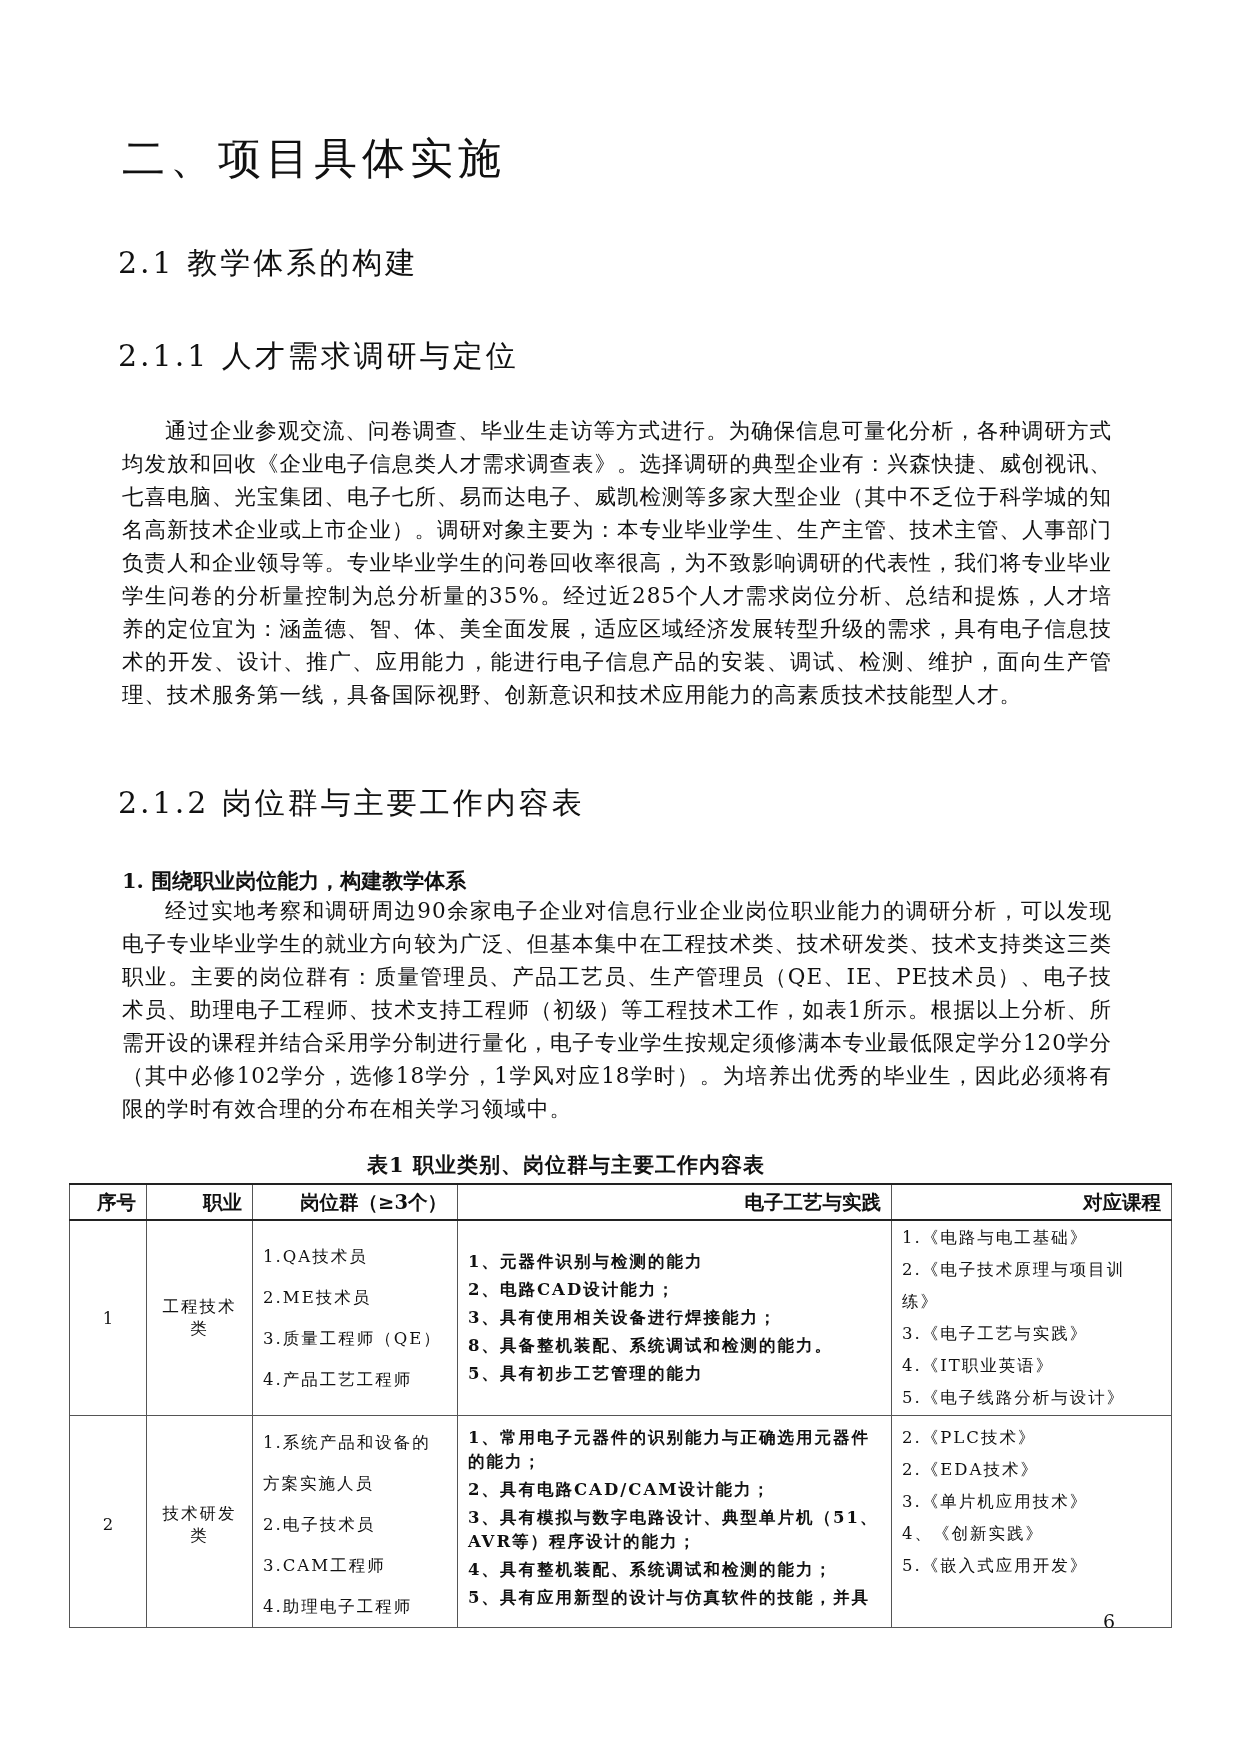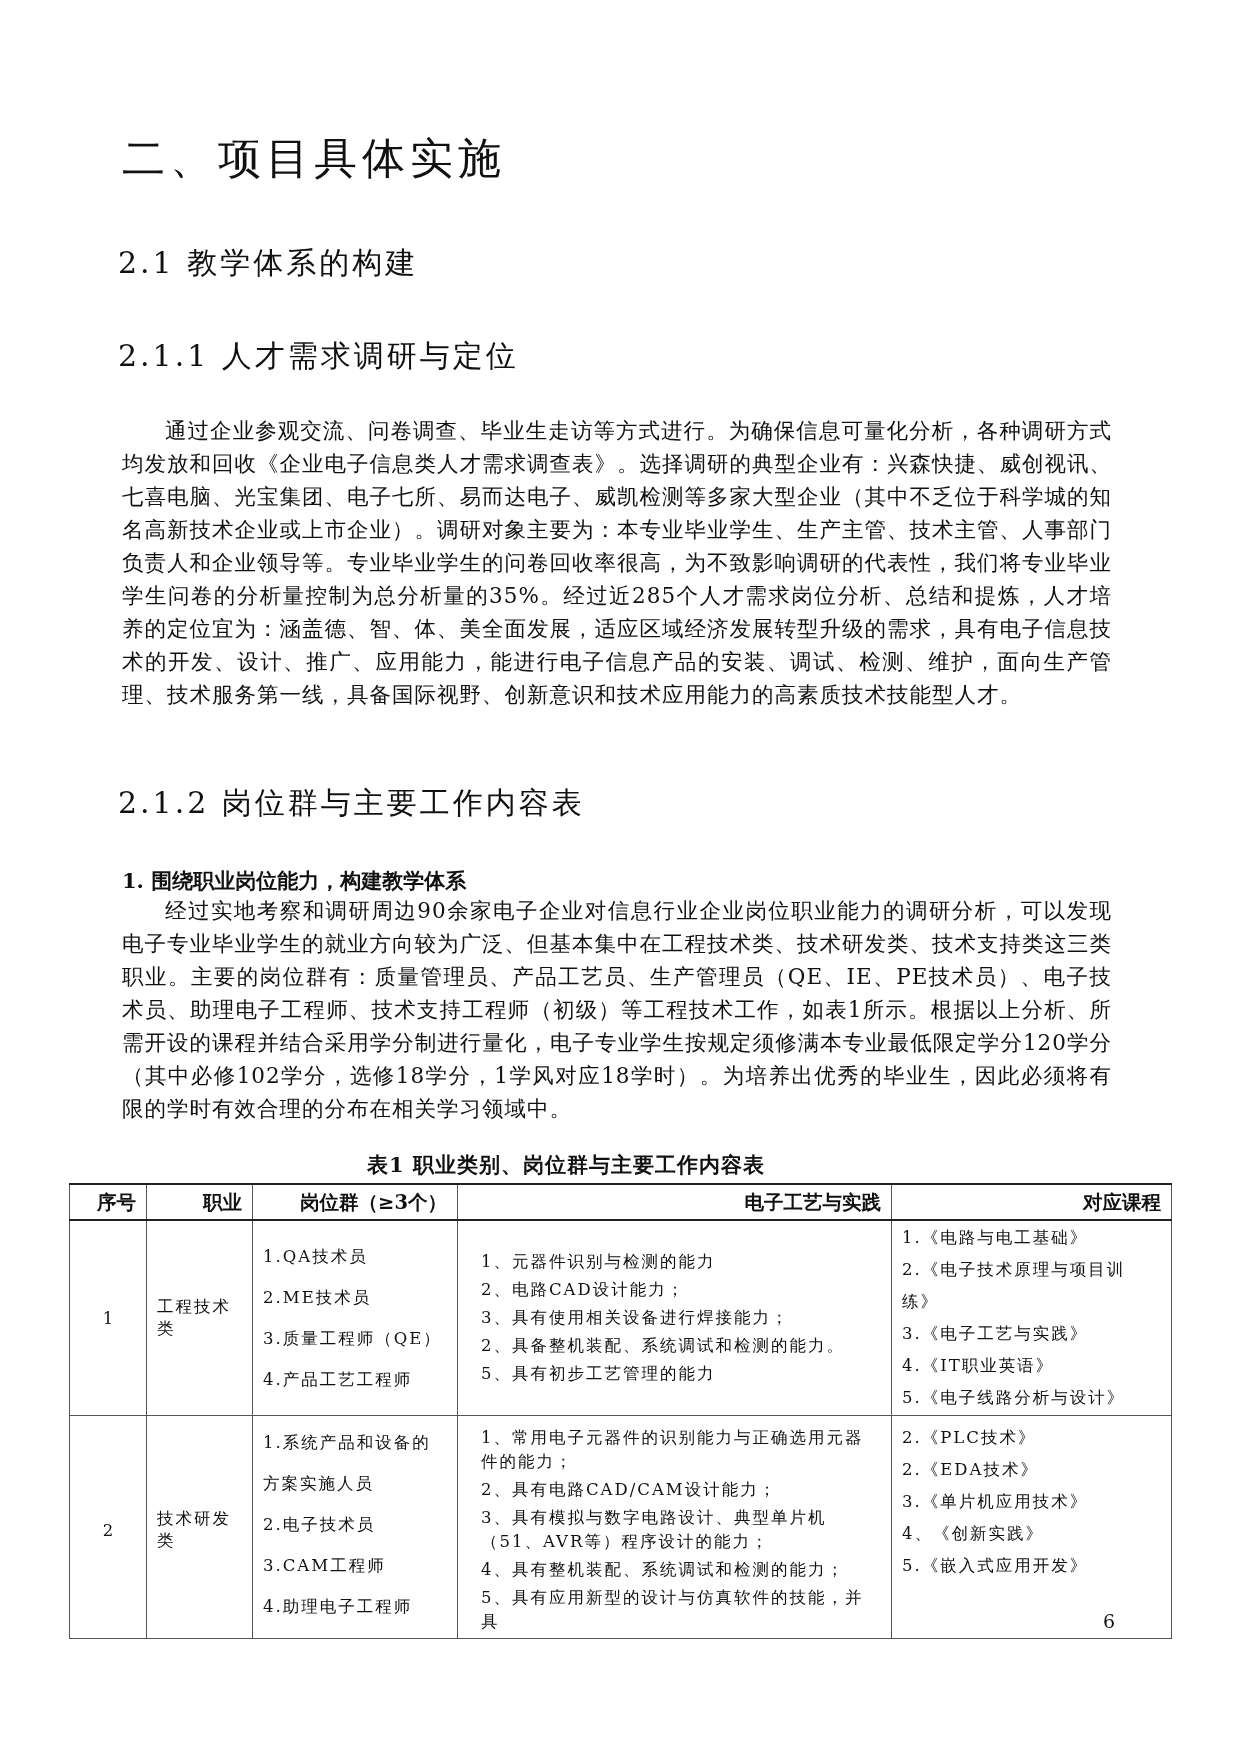--- a/index.html
+++ b/index.html
@@ -20,23 +20,23 @@
     .sub { left: 122px; top: 866px; font-size: 21px; font-weight: bold; line-height: 30px; white-space: nowrap; }
     .p2 { top: 894px; }
     .caption { left: 0; width: 1132px; top: 1150px; text-align: center; font-size: 21px; font-weight: bold; line-height: 30px; letter-spacing: 1px; }
     table.t {
       position: absolute; left: 69px; top: 1183px; width: 1102px;
       border-collapse: collapse; table-layout: fixed; font-size: 16.5px;
     }
     table.t td, table.t th { border: 1.5px solid #555; padding: 0 10px; vertical-align: middle; }
     table.t th { height: 34px; font-size: 19.5px; font-weight: bold; text-align: right; border-top: 2px solid #222; border-bottom: 2px solid #222; }
     .c-no { text-align: center; }
-    .c-occ { text-align: left; letter-spacing: 2px; }
+    .c-occ { text-align: center; letter-spacing: 2px; }
     .list-loose div { line-height: 41px; letter-spacing: 2px; }
-    .list-tight div { line-height: 24px; letter-spacing: 2px; margin: 4px 13px; }
+    .list-tight div { line-height: 24px; letter-spacing: 2px; margin: 4px 0; font-weight: bold; }
     .list-course div { line-height: 32px; letter-spacing: 2px; }
     tr.r1 td { height: 194px; }
     tr.r2 td { height: 204px; vertical-align: top; padding-top: 6px; }
     tr.r2 td.c-no, tr.r2 td.c-occ { vertical-align: middle; }
     .pagenum { left: 1103px; top: 1610px; font-size: 19px; }
   </style>
 </head>
 <body>
 
 <div class="abs h1">二、项目具体实施</div>
@@ -72,21 +72,21 @@
       <td class="list-loose">
         <div>1.QA技术员</div>
         <div>2.ME技术员</div>
         <div>3.质量工程师（QE）</div>
         <div>4.产品工艺工程师</div>
       </td>
       <td class="list-tight">
         <div>1、元器件识别与检测的能力</div>
         <div>2、电路CAD设计能力；</div>
         <div>3、具有使用相关设备进行焊接能力；</div>
-        <div>2、具备整机装配、系统调试和检测的能力。</div>
+        <div>8、具备整机装配、系统调试和检测的能力。</div>
         <div>5、具有初步工艺管理的能力</div>
       </td>
       <td class="list-course">
         <div>1.《电路与电工基础》</div>
         <div>2.《电子技术原理与项目训练》</div>
         <div>3.《电子工艺与实践》</div>
         <div>4.《IT职业英语》</div>
         <div>5.《电子线路分析与设计》</div>
       </td>
     </tr>

